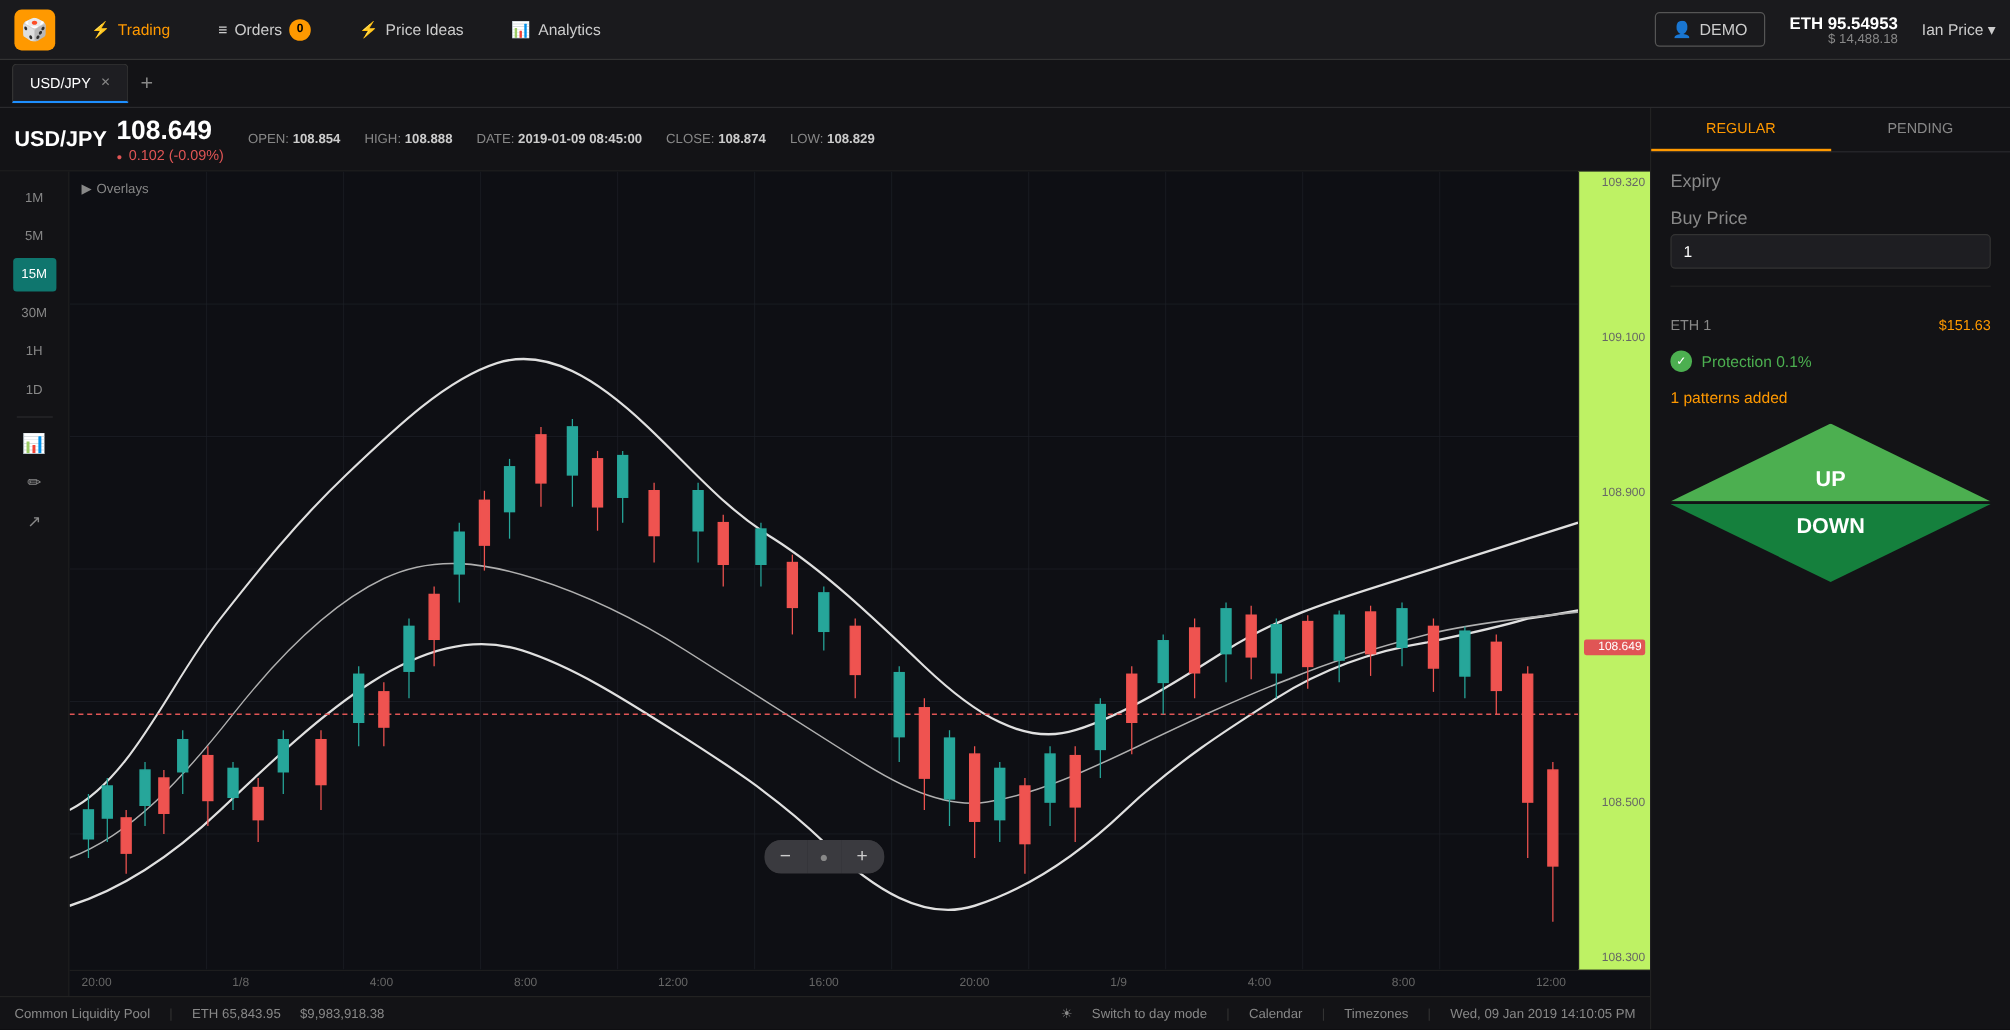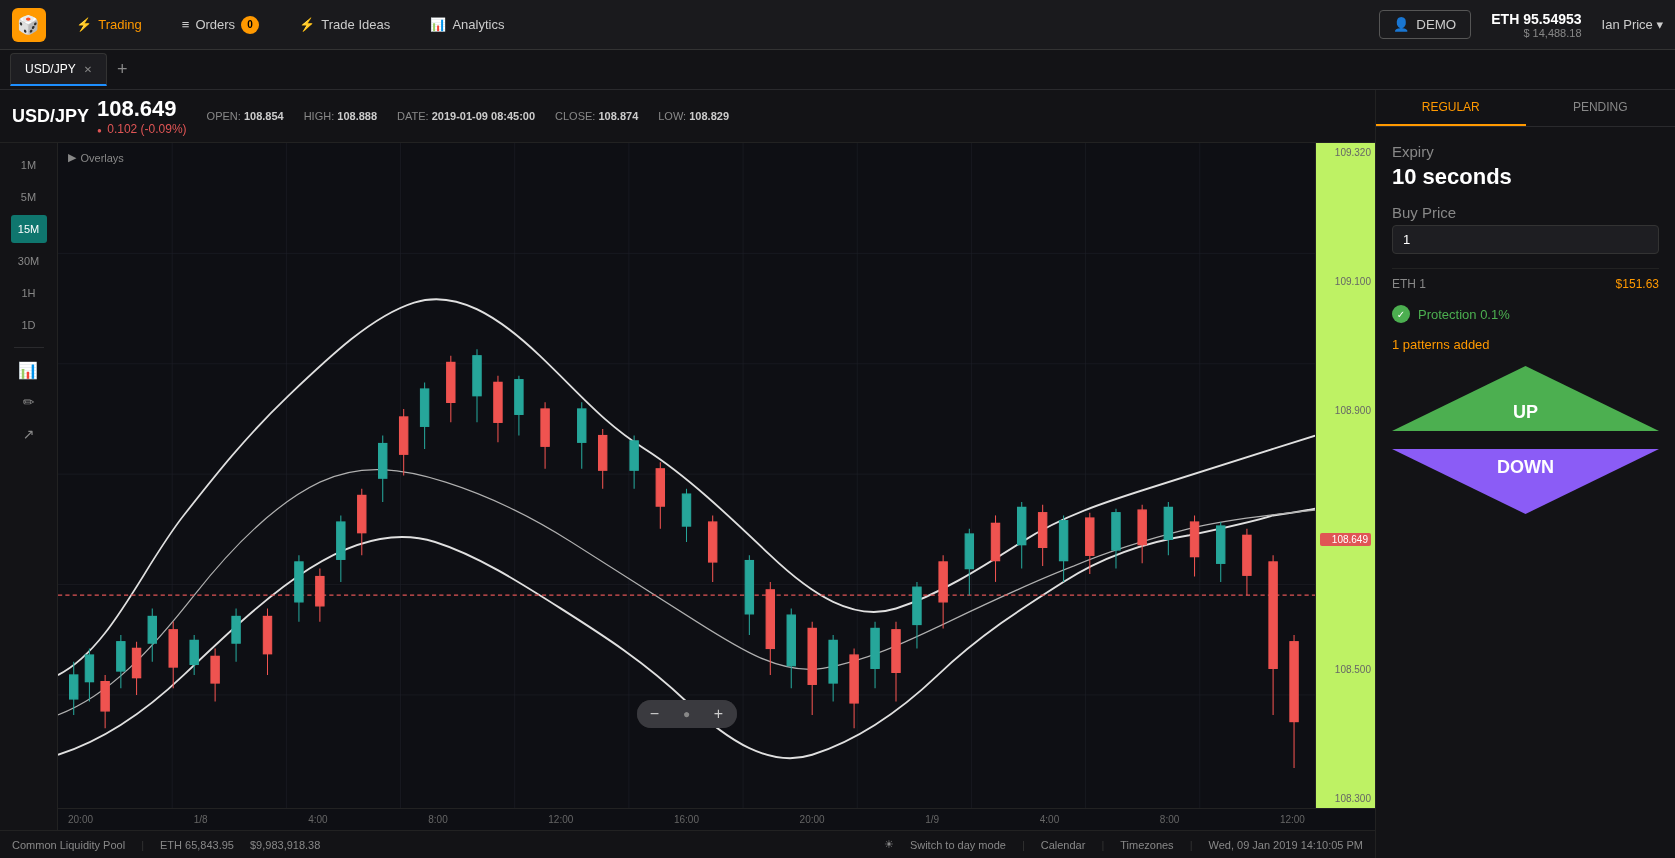--- a/index.html
+++ b/index.html
@@ -66,26 +66,26 @@
     
     .right-panel { width: 300px; background: #131316; border-left: 1px solid #222; display: flex; flex-direction: column; }
     .right-tabs { display: flex; border-bottom: 1px solid #2a2a2d; }
     .right-tab { flex: 1; text-align: center; padding: 10px; cursor: pointer; font-size: 12px; color: #888; border-bottom: 2px solid transparent; }
     .right-tab.active { color: #f90; border-bottom: 2px solid #f90; }
     .right-content { padding: 16px; flex: 1; display: flex; flex-direction: column; gap: 14px; }
     .form-group { display: flex; flex-direction: column; gap: 4px; }
     .form-label { color: #888; font-size: 15px; }
     .form-value { color: #fff; font-size: 18px; font-weight: bold; }
     .form-input { background: #1e1e22; border: 1px solid #333; color: #fff; padding: 6px 10px; border-radius: 4px; font-size: 13px; }
-    .eth-cost { display: flex; justify-content: space-between; align-items: center; font-size: 12px; color: #888; border-top: 1px solid #222; padding-top: 8px; }
+    .eth-cost { display: flex; justify-content: space-between; align-items: center; font-size: 12px; color: #888; border-top: 1px solid #222; padding-top: 25px; }
     .eth-cost-val { color: #f90; }
     .protection-row { display: flex; align-items: center; gap: 8px; color: #4caf50; font-size: 13px; }
     .check-icon { width: 18px; height: 18px; background: #4caf50; border-radius: 50%; display: flex; align-items: center; justify-content: center; color: #fff; font-size: 10px; }
     .patterns-row { color: #f90; font-size: 13px; }
-    .up-down-container { display: flex; flex-direction: column; width: 100%; gap: 18px; }
+    .up-down-container { display: flex; flex-direction: column; width: 100%; gap: 2px; }
     .payout-section { text-align: center; }
     .payout-pct { color: #fff; font-size: 36px; font-weight: bold; }
     .payout-sub { color: #4caf50; font-size: 13px; }
 
     
     .y-axis { width: 60px; background: #bef264; border-left: 1px solid #222; display: flex; flex-direction: column; justify-content: space-between; padding: 4px 4px; font-size: 10px; color: #666; text-align: right; }
 
     
     .x-axis { height: 22px; background: #0e0f14; border-top: 1px solid #222; display: flex; align-items: center; }
     .x-axis-labels { flex: 1; display: flex; justify-content: space-between; padding: 0 10px; font-size: 10px; color: #666; text-align: center; }
@@ -104,21 +104,21 @@
     <span>⚡</span>
     <span>Trading</span>
   </div>
   <div class="nav-item">
     <span>≡</span>
     <span>Orders</span>
     <span class="nav-badge">0</span>
   </div>
   <div class="nav-item">
     <span>⚡</span>
-    <span>Trade Ideas</span>
+    <span>Price Ideas</span>
   </div>
   <div class="nav-item">
     <span>📊</span>
     <span>Analytics</span>
   </div>
 
   <div class="spacer"></div>
 
   <button class="demo-btn">
     <span>👤</span>
@@ -388,21 +388,20 @@
   <div class="right-panel">
     <div class="right-tabs">
       <div class="right-tab active">REGULAR</div>
       <div class="right-tab">PENDING</div>
     </div>
 
     <div class="right-content">
 
       <div class="form-group">
         <div class="form-label">Expiry</div>
-        <div class="form-value" style="font-size:22px;color:#fff;">10 seconds</div>
       </div>
 
       <div class="form-group">
         <div class="form-label">Buy Price</div>
         <input class="form-input" value="1" type="number" min="1" style="">
       </div>
 
       <div class="eth-cost">
         <span>ETH 1</span>
         <span class="eth-cost-val">$151.63</span>
@@ -414,21 +413,21 @@
       </div>
 
       <div class="patterns-row">
         <span>1 patterns added</span>
       </div>
 
       <div class="up-down-container">
         <button style="background:#4caf50;border:none;color:#fff;font-size:18px;font-weight:bold;cursor:pointer;height:65px;width:100%;clip-path:polygon(50% 0%,100% 100%,0% 100%);border-radius:4px 4px 0 0;display:flex;align-items:flex-end;justify-content:center;padding-bottom:8px;">
           <span>UP</span>
         </button>
-        <button style="background:#8b5cf6;border:none;color:#fff;font-size:18px;font-weight:bold;cursor:pointer;height:65px;width:100%;clip-path:polygon(0% 0%,100% 0%,50% 100%);border-radius:0 0 4px 4px;display:flex;align-items:flex-start;justify-content:center;padding-top:8px;">
+        <button style="background:#15803d;border:none;color:#fff;font-size:18px;font-weight:bold;cursor:pointer;height:65px;width:100%;clip-path:polygon(0% 0%,100% 0%,50% 100%);border-radius:0 0 4px 4px;display:flex;align-items:flex-start;justify-content:center;padding-top:8px;">
           <span>DOWN</span>
         </button>
       </div>
 
     </div>
   </div>
 
 </div>
 
 </body></html>

